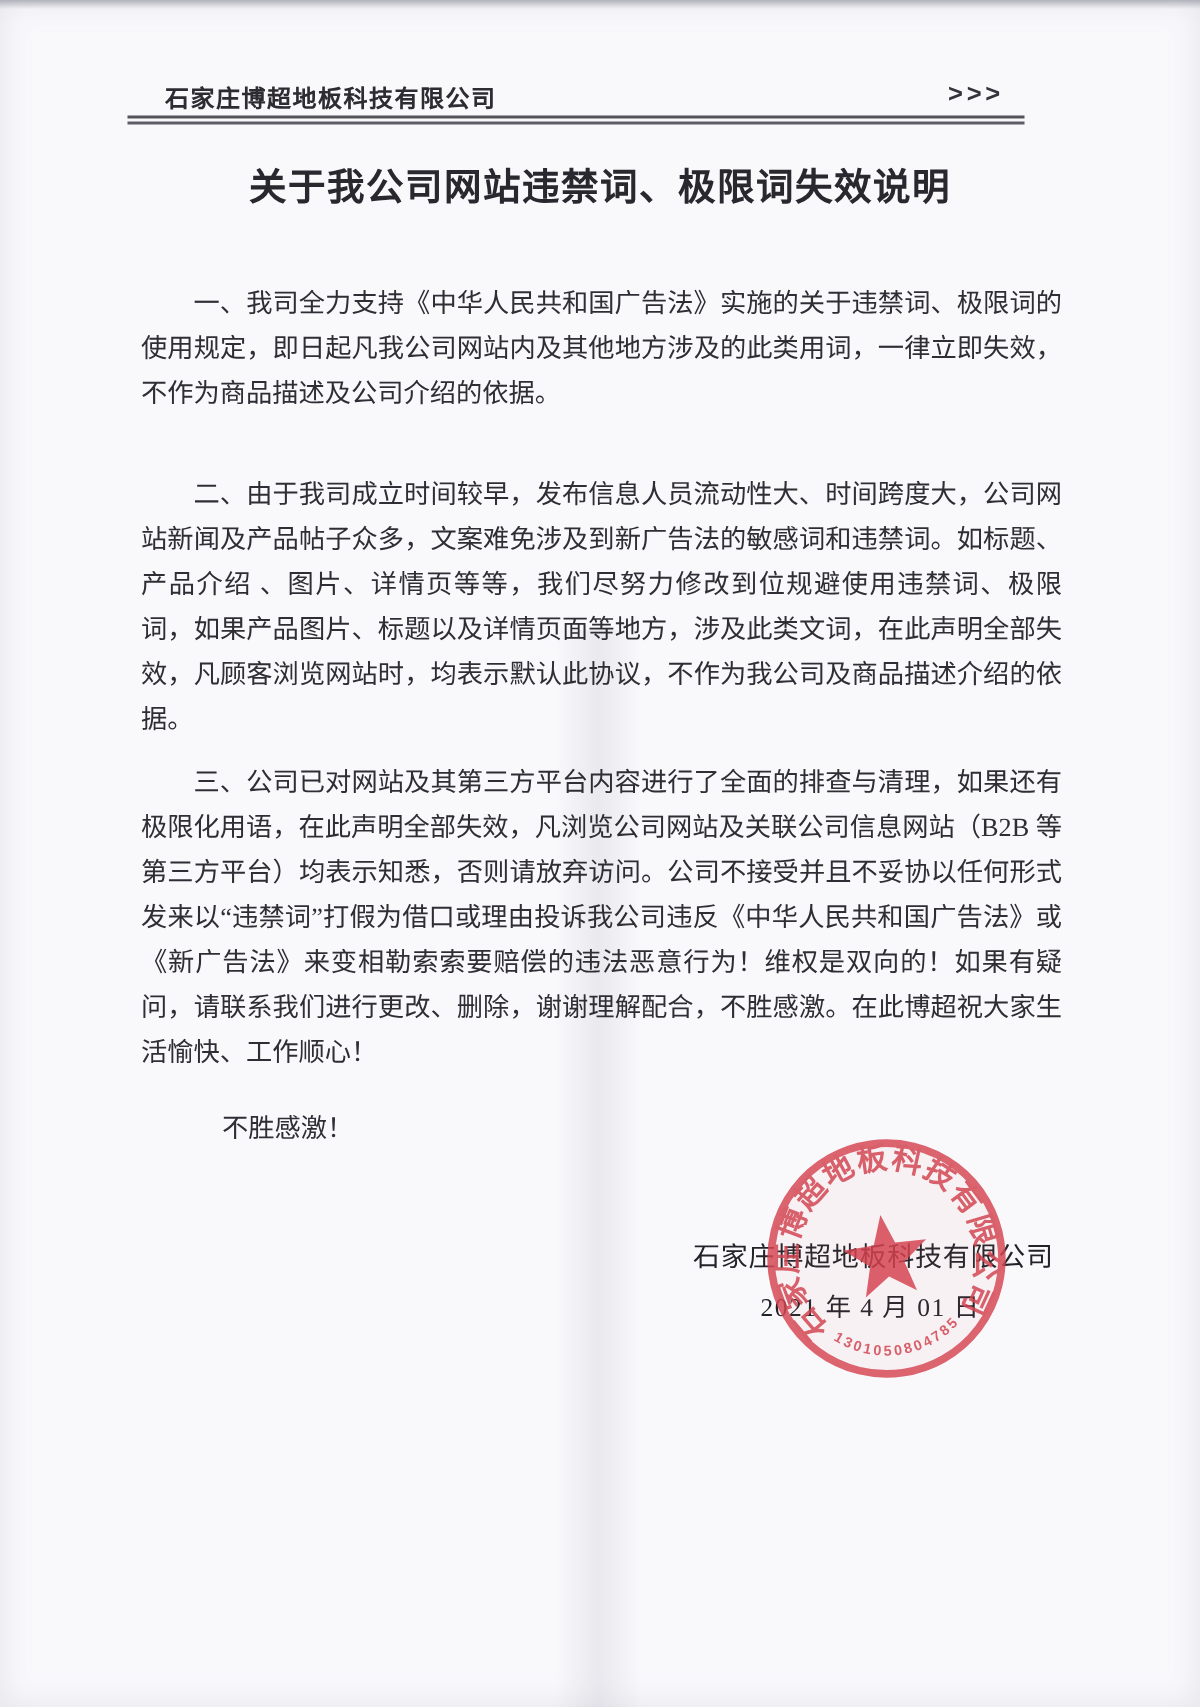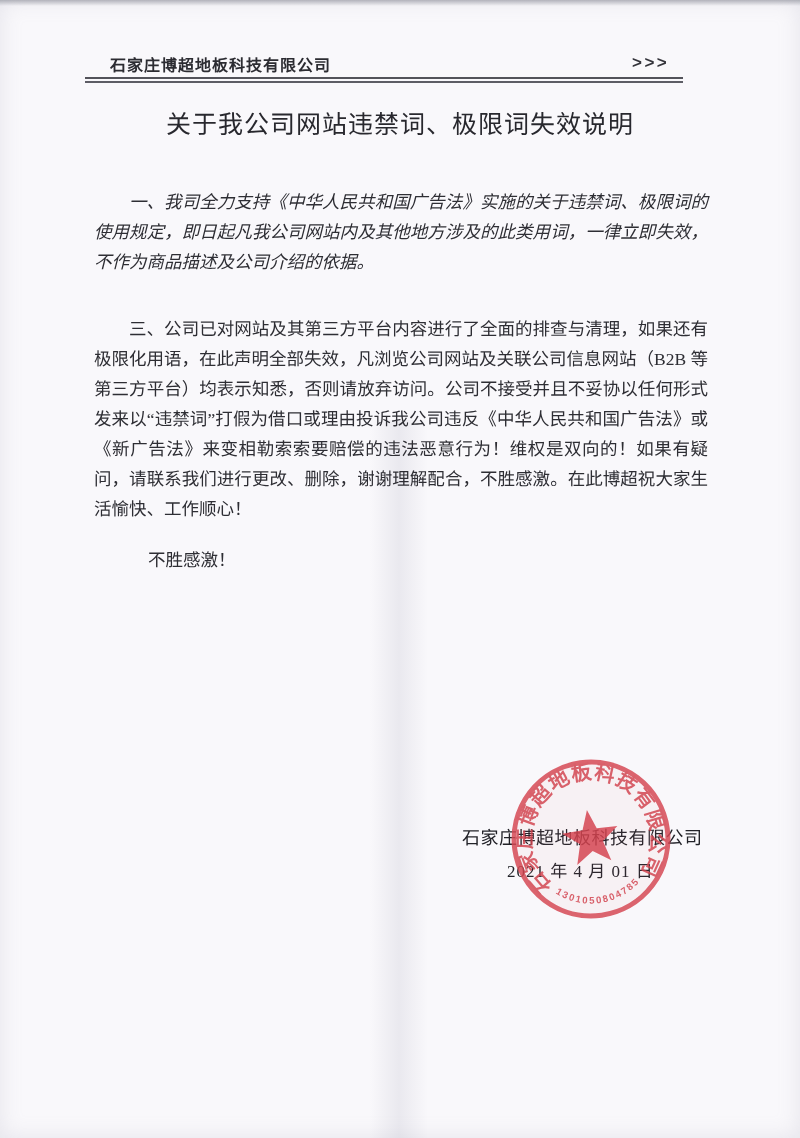--- a/index.html
+++ b/index.html
@@ -56,35 +56,35 @@
     border-bottom: 2px solid #5d5d65;
   }
   
   .doc-title {
     position: absolute;
     left: 0; top: 104px;
     width: 100%;
     margin: 0;
     text-align: center;
     font-size: 25px;
-    font-weight: 400;
+    font-weight: 700;
     letter-spacing: 1px;
     color: #28282e;
   }
   
   .doc-body {
     position: absolute;
     left: 94px; top: 187px;
     width: 614px;
     font-size: 17.5px;
     line-height: 30px;
     text-align: justify;
   }
   .para { margin: 0; text-indent: 35px; }
-  .para-1 { height: 90px;  margin-bottom: 37px; font-style: italic; }
+  .para-1 { height: 90px;  margin-bottom: 37px; }
   .para-2 { height: 150px; margin-bottom: 42px; }
   .para-3 { height: 210px; margin-bottom: 21px; font-family: Liberation Serif, serif; }
   .closing { margin: 0; padding-left: 54px; }
   
   .sig-company {
     position: absolute;
     left: 462px; top: 823px;
     font-size: 18px;
     letter-spacing: 0.5px;
     color: #222228;
@@ -137,20 +137,21 @@
   <header>
     <span class="hdr-company">石家庄博超地板科技有限公司</span>
     <span class="hdr-arrows">&gt;&gt;&gt;</span>
     <div class="hdr-rule"></div>
   </header>
 
   <h1 class="doc-title">关于我公司网站违禁词、极限词失效说明</h1>
 
   <main class="doc-body">
     <p class="para para-1">一、我司全力支持《中华人民共和国广告法》实施的关于违禁词、极限词的使用规定，即日起凡我公司网站内及其他地方涉及的此类用词，一律立即失效，不作为商品描述及公司介绍的依据。</p>
+    <p class="para para-2">二、由于我司成立时间较早，发布信息人员流动性大、时间跨度大，公司网站新闻及产品帖子众多，文案难免涉及到新广告法的敏感词和违禁词。如标题、产品介绍 、图片、详情页等等，我们尽努力修改到位规避使用违禁词、极限词，如果产品图片、标题以及详情页面等地方，涉及此类文词，在此声明全部失效，凡顾客浏览网站时，均表示默认此协议，不作为我公司及商品描述介绍的依据。</p>
     <p class="para para-3">三、公司已对网站及其第三方平台内容进行了全面的排查与清理，如果还有极限化用语，在此声明全部失效，凡浏览公司网站及关联公司信息网站（B2B 等第三方平台）均表示知悉，否则请放弃访问。公司不接受并且不妥协以任何形式发来以“违禁词”打假为借口或理由投诉我公司违反《中华人民共和国广告法》或《新广告法》来变相勒索索要赔偿的违法恶意行为！维权是双向的！如果有疑问，请联系我们进行更改、删除，谢谢理解配合，不胜感激。在此博超祝大家生活愉快、工作顺心！</p>
     <p class="closing">不胜感激！</p>
   </main>
 
   <div class="sig-company">石家庄博超地板科技有限公司</div>
   <div class="sig-date">2021 年 4 月 01 日</div>
 
   <div class="seal">
     <svg width="166" height="166" viewBox="0 0 164 164">
       <defs>

